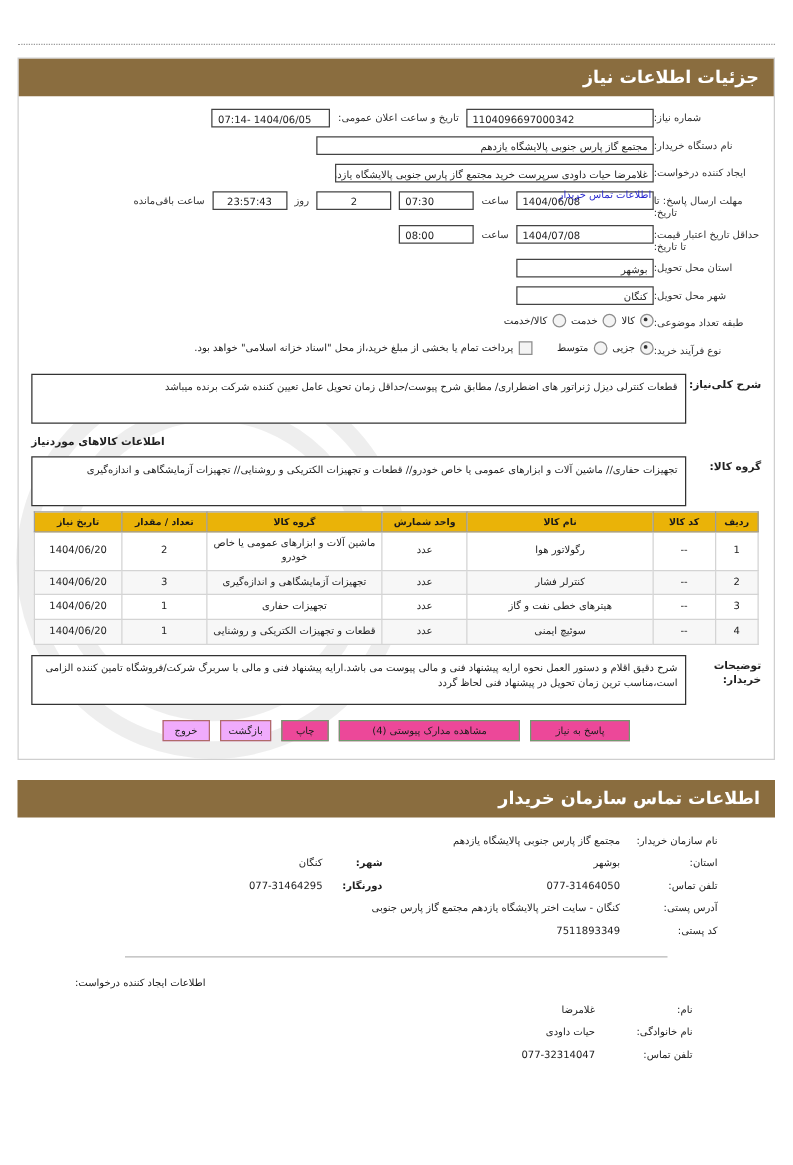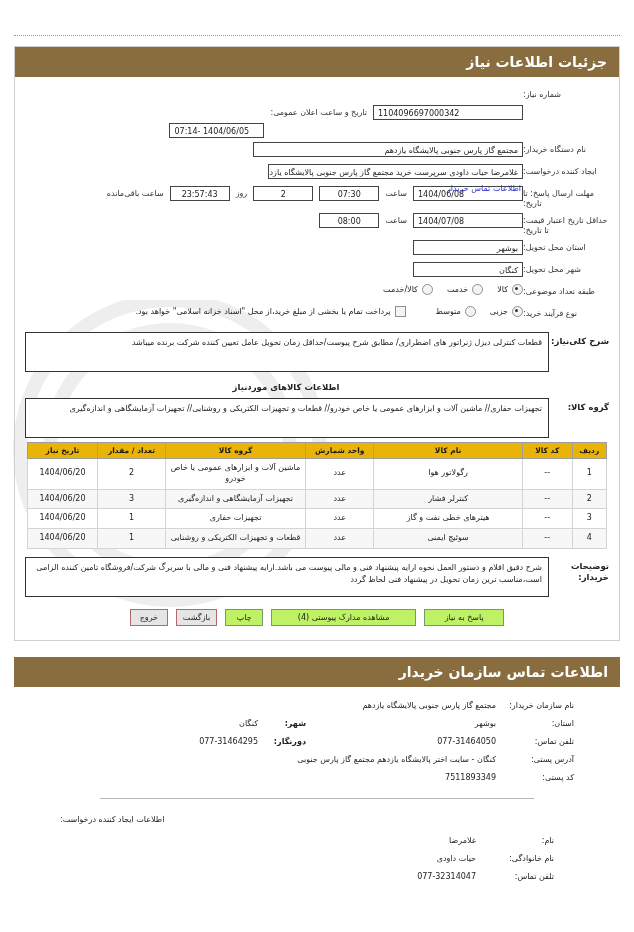--- a/index.html
+++ b/index.html
@@ -91,25 +91,25 @@
     height: 15px;
     line-height: 15px;
     font-size: 8px;
     text-align: left;
     padding: 0 4px;
     box-sizing: border-box;
     overflow: hidden;
     white-space: nowrap;
   }
   .box.w-need    { width: 150px; }
-  .box.w-date    { width: 95px; margin-top: 36px; }
+  .box.w-date    { width: 95px; }
   .box.w-org     { width: 270px; text-align: right; }
   .box.w-creator { width: 255px; text-align: right; }
   .box.w-d       { width: 110px; }
-  .box.w-t       { width: 60px; text-align: center; }
+  .box.w-t       { width: 60px; }
   .box.w-days    { width: 60px; text-align: center; }
   .box.w-rem     { width: 60px; text-align: center; }
   .box.w-prov    { width: 110px; text-align: right; }
 
   .inline-lbl {
     font-size: 8px;
     color: #333;
     white-space: nowrap;
   }
 
@@ -151,21 +151,21 @@
     border-radius: 50%;
     background: #333;
   }
   .cbox {
     width: 9px; height: 9px;
     border: 1px solid #8d8d8d;
     background: #f4f4f4;
     display: inline-block;
     flex: 0 0 9px;
   }
-  .opt-label { font-size: 8px; margin-left: 10px; }
+  .opt-label { font-size: 8px; }
   .opt-gap { width: 12px; display:inline-block; }
 
   .note-text { font-size: 8px; color: #222; }
 
   
   .bigrow {
     display: flex;
     align-items: flex-start;
     margin-top: 8px;
   }
@@ -185,21 +185,21 @@
     min-height: 30px;
     padding: 4px 6px;
     font-size: 8px;
     line-height: 1.55;
     text-align: right;
   }
   .section-title {
     font-weight: bold;
     font-size: 8.5px;
     margin: 10px 62px 6px 0;
-    text-align: center;
+    text-align: left;
   }
 
   
   .tbl-wrap { margin: 4px 2px 0 2px; }
   table.items {
     width: 100%;
     border-collapse: collapse;
     font-size: 8px;
     background: #fff;
   }
@@ -229,33 +229,33 @@
     display: flex;
     justify-content: center;
     gap: 8px;
     margin: 12px 0 6px 0;
     direction: rtl;
   }
   .btn {
     font-size: 8px;
     padding: 3px 6px;
     border: 1px solid #6f9b6f;
-    background: #bef264;
+    background: #ec4899;
     color: #1d1d1d;
     cursor: pointer;
     text-align: center;
     white-space: nowrap;
     font-family: inherit;
   }
   .btn.wide   { min-width: 145px; }
   .btn.answer { min-width: 80px; }
   .btn.small  { min-width: 38px; }
   .btn.red {
     border: 1px solid #b06a6a;
-    background: #e5e5e5;
+    background: #f0abfc;
   }
 
   
   .contact-block { margin-top: 16px; }
   .crow {
     display: flex;
     align-items: baseline;
     margin-bottom: 9px;
     font-size: 8px;
   }

